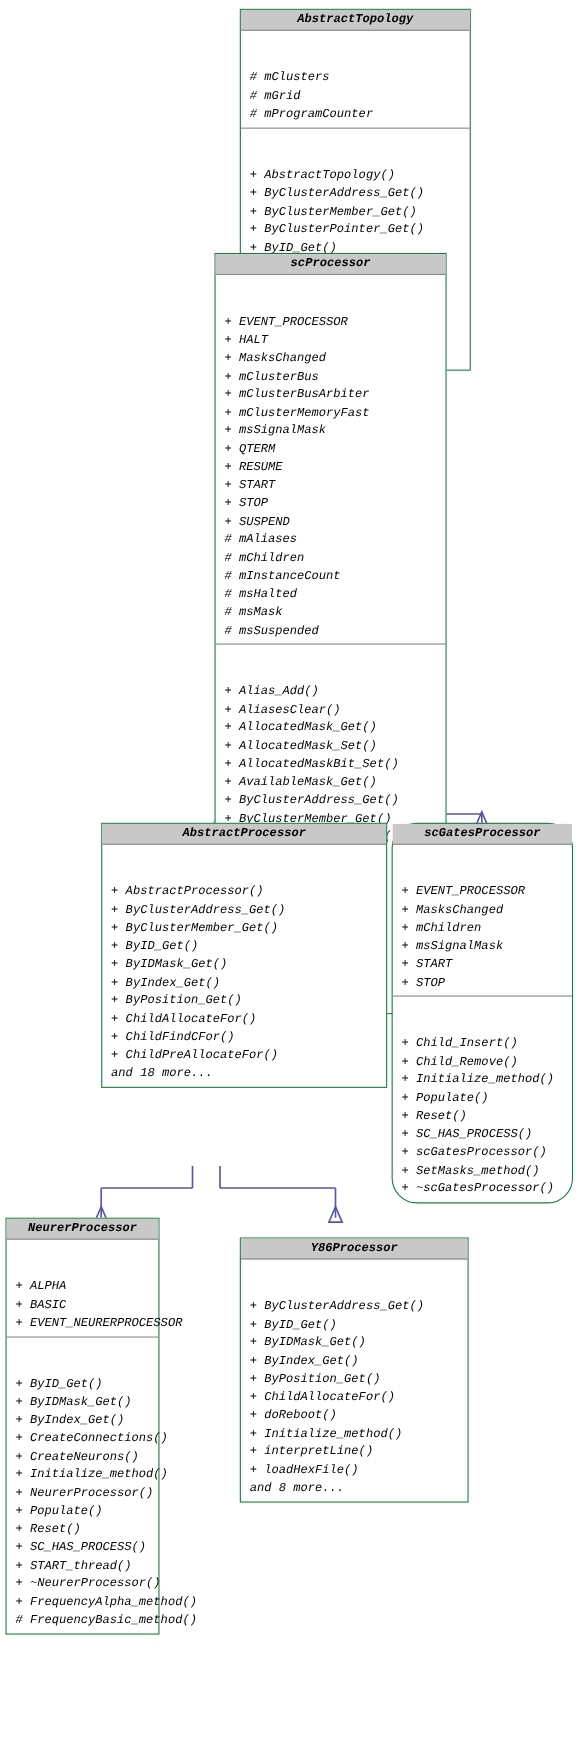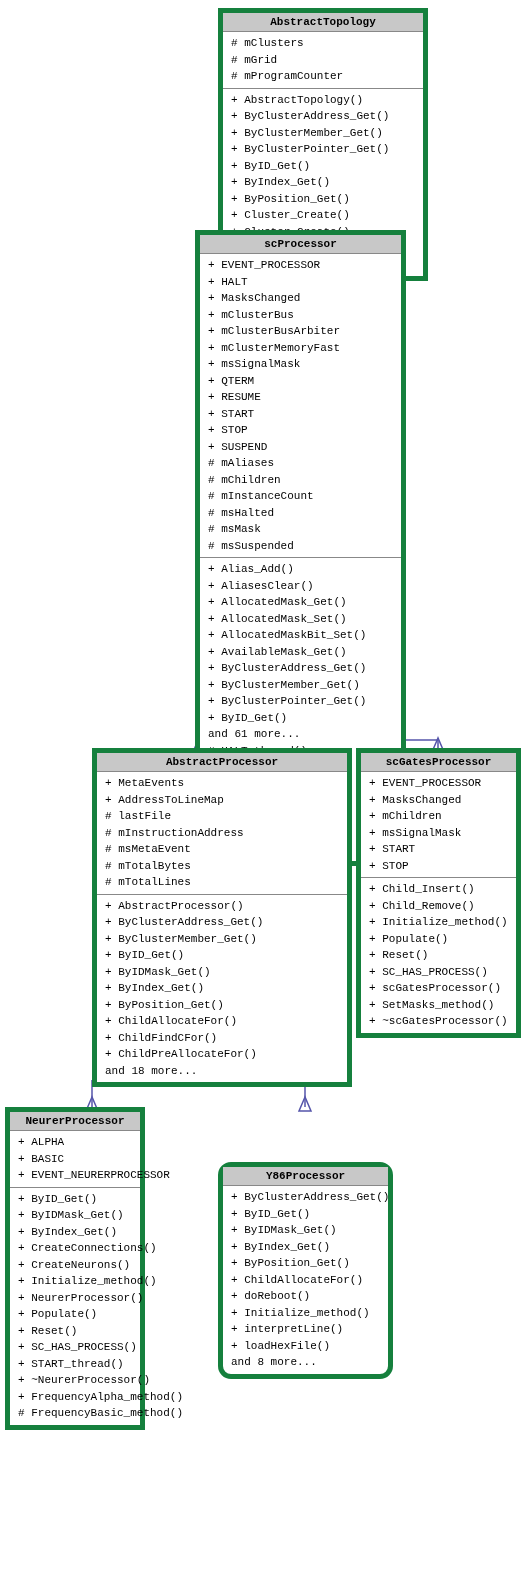--- a/index.html
+++ b/index.html
@@ -15,37 +15,39 @@
     }
 
     .diagram-container {
       position: relative;
       width: 530px;
       height: 1593px;
     }
 
     .uml-box {
       position: absolute;
-      border: 5px solid #15803d;
+      border: 1px solid #15803d;
       background: #ffffff;
+      font-style: italic;
     }
 
     .uml-box .box-title {
       background: #c8c8c8;
       text-align: center;
       font-weight: bold;
       padding: 3px 6px;
       border-bottom: 1px solid #888888;
     }
 
     .uml-box .box-section {
       padding: 3px 8px;
       border-bottom: 1px solid #888888;
       line-height: 1.5;
       white-space: pre;
+      margin-top: 32px;
     }
 
     .uml-box .box-section:last-child {
       border-bottom: none;
     }
 
     
     .connectors {
       position: absolute;
       top: 0; left: 0;
@@ -138,41 +140,34 @@
 # QTERM_method()
 # RESUME_thread()
 # SetMasks_method()
 # SignalMaskBit_Set()
 # START_thread()
 # SUSPEND_thread()</div>
   </div>
 
   <div class="uml-box" style="left:92px; top:748px; width:260px;">
     <div class="box-title">AbstractProcessor</div>
-    <div class="box-section">+ MetaEvents
-+ AddressToLineMap
-# lastFile
-# mInstructionAddress
-# msMetaEvent
-# mTotalBytes
-# mTotalLines</div>
     <div class="box-section">+ AbstractProcessor()
 + ByClusterAddress_Get()
 + ByClusterMember_Get()
 + ByID_Get()
 + ByIDMask_Get()
 + ByIndex_Get()
 + ByPosition_Get()
 + ChildAllocateFor()
 + ChildFindCFor()
 + ChildPreAllocateFor()
 and 18 more...</div>
   </div>
 
-  <div class="uml-box" style="left:356px; top:748px; width:165px;">
+  <div class="uml-box" style="left:356px; top:748px; width:165px;border-radius:23px;">
     <div class="box-title">scGatesProcessor</div>
     <div class="box-section">+ EVENT_PROCESSOR
 + MasksChanged
 + mChildren
 + msSignalMask
 + START
 + STOP</div>
     <div class="box-section">+ Child_Insert()
 + Child_Remove()
 + Initialize_method()
@@ -198,21 +193,21 @@
 + NeurerProcessor()
 + Populate()
 + Reset()
 + SC_HAS_PROCESS()
 + START_thread()
 + ~NeurerProcessor()
 + FrequencyAlpha_method()
 # FrequencyBasic_method()</div>
   </div>
 
-  <div class="uml-box" style="left:218px; top:1162px; width:175px;border-radius:13px;">
+  <div class="uml-box" style="left:218px; top:1125px; width:208px;">
     <div class="box-title">Y86Processor</div>
     <div class="box-section">+ ByClusterAddress_Get()
 + ByID_Get()
 + ByIDMask_Get()
 + ByIndex_Get()
 + ByPosition_Get()
 + ChildAllocateFor()
 + doReboot()
 + Initialize_method()
 + interpretLine()

